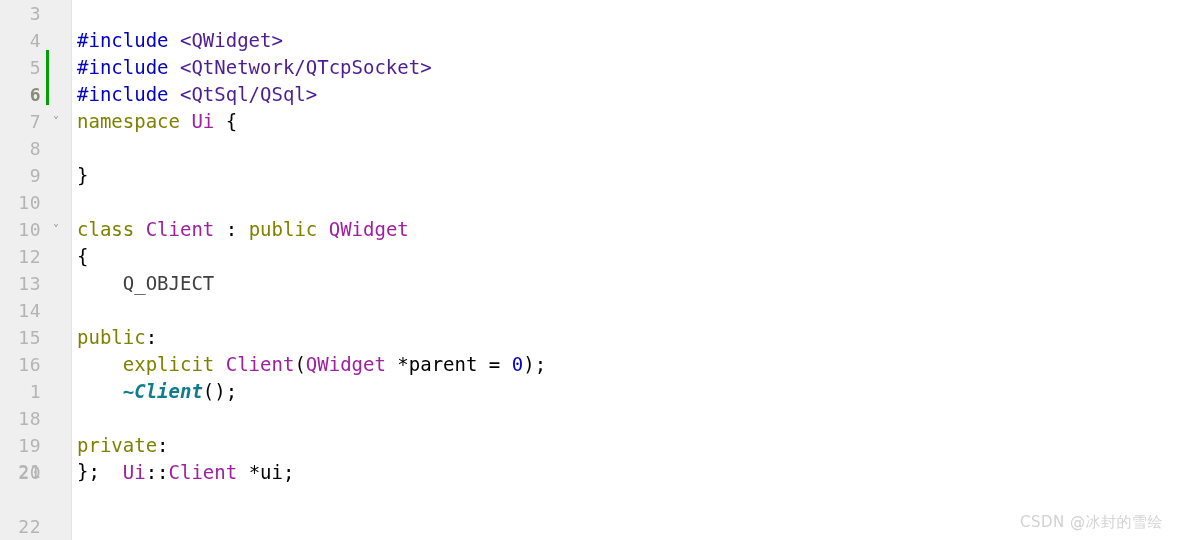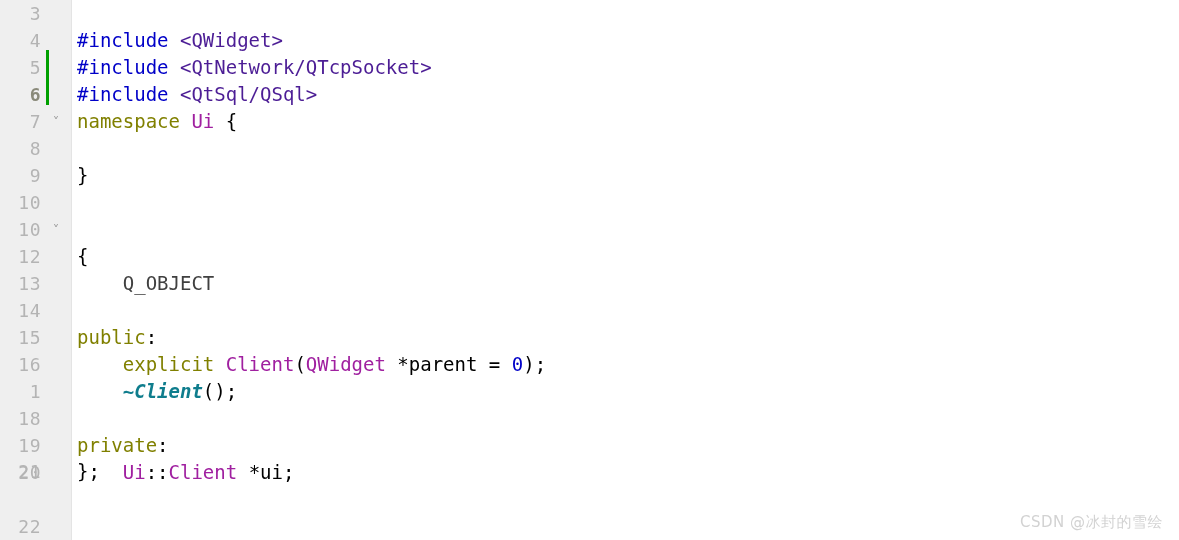--- a/index.html
+++ b/index.html
@@ -118,21 +118,21 @@
 
   <div id="code-area">
       <div class="code-row" style="top: 0px; position: absolute; left: 0px; right: 0px;"><span class="ln">3</span><span class="src"></span></div>
       <div class="code-row" style="top: 27px; position: absolute; left: 0px; right: 0px;"><span class="ln">4</span><span class="src"><span class="t-pre">#include </span><span class="t-str">&lt;QWidget&gt;</span></span></div>
       <div class="code-row" style="top: 54px; position: absolute; left: 0px; right: 0px;"><span class="ln">5</span><span class="src"><span class="t-pre">#include </span><span class="t-str">&lt;QtNetwork/QTcpSocket&gt;</span></span></div>
       <div class="code-row" style="top: 81px; position: absolute; left: 0px; right: 0px;"><span class="ln current">6</span><span class="src"><span class="t-pre">#include </span><span class="t-str">&lt;QtSql/QSql&gt;</span></span></div>
       <div class="code-row" style="top: 108px; position: absolute; left: 0px; right: 0px;"><span class="ln">7</span><span class="fold">˅</span><span class="src"><span class="t-kw">namespace</span><span class="t-plain"> </span><span class="t-type">Ui</span><span class="t-plain"> {</span></span></div>
       <div class="code-row" style="top: 135px; position: absolute; left: 0px; right: 0px;"><span class="ln">8</span></div>
       <div class="code-row" style="top: 162px; position: absolute; left: 0px; right: 0px;"><span class="ln">9</span><span class="src"><span class="t-plain">}</span></span></div>
       <div class="code-row" style="top: 189px; position: absolute; left: 0px; right: 0px;"><span class="ln">10</span><span class="src"></span></div>
-      <div class="code-row" style="top: 216px; position: absolute; left: 0px; right: 0px;"><span class="ln">10</span><span class="fold">˅</span></div>
+      <div class="code-row" style="top: 216px; position: absolute; left: 0px; right: 0px;"><span class="ln">10</span><span class="fold">˅</span><span class="src"><span class="t-kw">class</span><span class="t-plain"> </span><span class="t-type">Client</span><span class="t-plain"> : </span><span class="t-kw">public</span><span class="t-plain"> </span><span class="t-type">QWidget</span></span></div>
       <div class="code-row" style="top: 243px; position: absolute; left: 0px; right: 0px;"><span class="ln">12</span><span class="src"><span class="t-plain">{</span></span></div>
       <div class="code-row" style="top: 270px; position: absolute; left: 0px; right: 0px;"><span class="ln">13</span><span class="src"><span class="t-macro">    Q_OBJECT</span></span></div>
       <div class="code-row" style="top: 297px; position: absolute; left: 0px; right: 0px;"><span class="ln">14</span><span class="src"></span></div>
       <div class="code-row" style="top: 324px; position: absolute; left: 0px; right: 0px;"><span class="ln">15</span><span class="src"><span class="t-kw">public</span><span class="t-plain">:</span></span></div>
       <div class="code-row" style="top: 351px; position: absolute; left: 0px; right: 0px;"><span class="ln">16</span><span class="src"><span class="t-plain">    </span><span class="t-kw">explicit</span><span class="t-plain"> </span><span class="t-type">Client</span><span class="t-plain">(</span><span class="t-type">QWidget</span><span class="t-plain"> *parent = </span><span class="t-num">0</span><span class="t-plain">);</span></span></div>
       <div class="code-row" style="top: 378px; position: absolute; left: 0px; right: 0px;"><span class="ln">1</span><span class="src"><span class="t-plain">    </span><span class="t-virt">~Client</span><span class="t-plain">();</span></span></div>
       <div class="code-row" style="top: 405px; position: absolute; left: 0px; right: 0px;"><span class="ln">18</span><span class="src"></span></div>
       <div class="code-row" style="top: 432px; position: absolute; left: 0px; right: 0px;"><span class="ln">19</span><span class="src"><span class="t-kw">private</span><span class="t-plain">:</span></span></div>
       <div class="code-row" style="top: 459px; position: absolute; left: 0px; right: 0px;"><span class="ln">20</span><span class="src"><span class="t-plain">    </span><span class="t-type">Ui</span><span class="t-plain">::</span><span class="t-type">Client</span><span class="t-plain"> *ui;</span></span></div>
       <div class="code-row" style="top: 458px; position: absolute; left: 0px; right: 0px;"><span class="ln">21</span><span class="src"><span class="t-plain">};</span></span></div>

